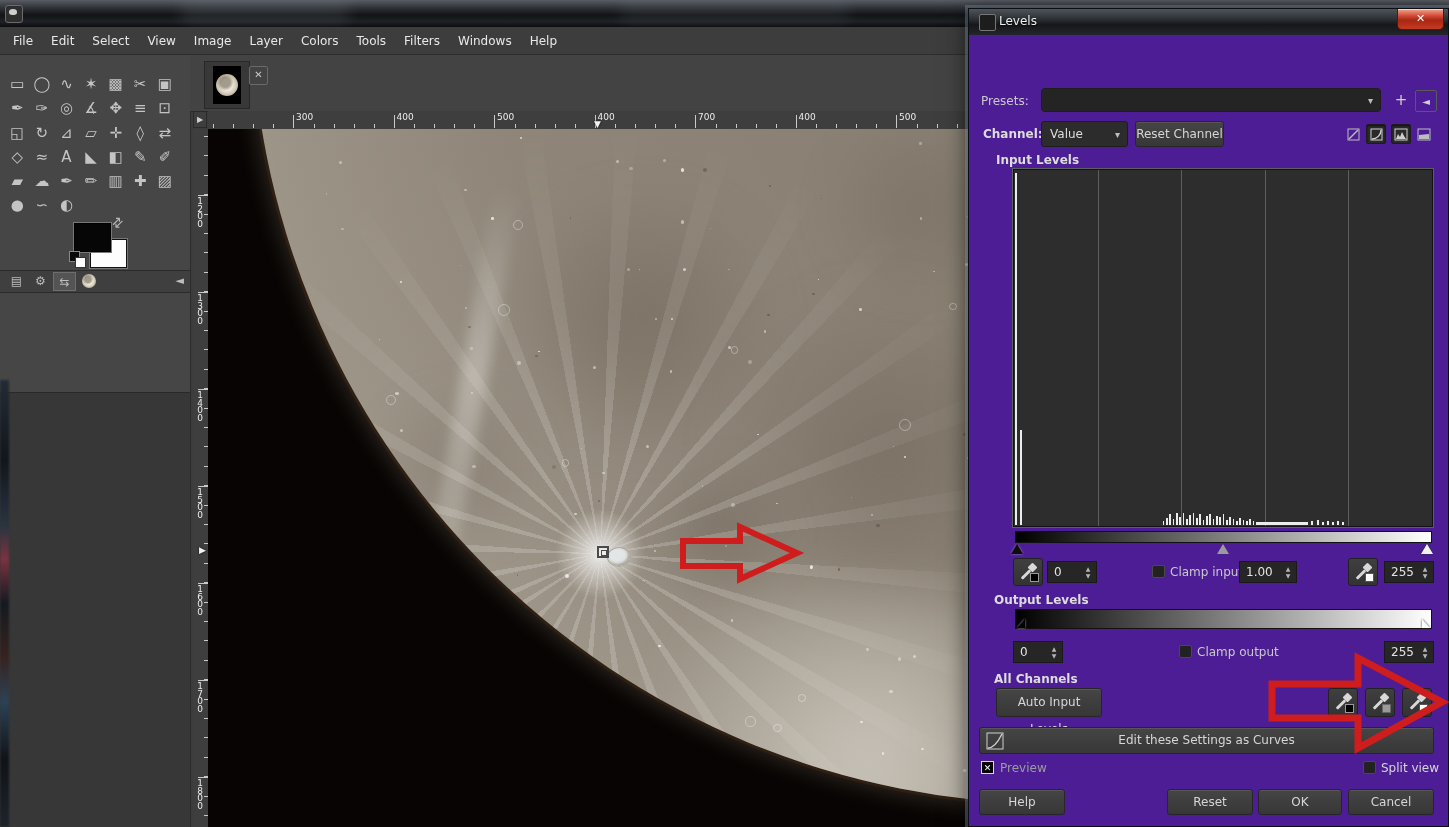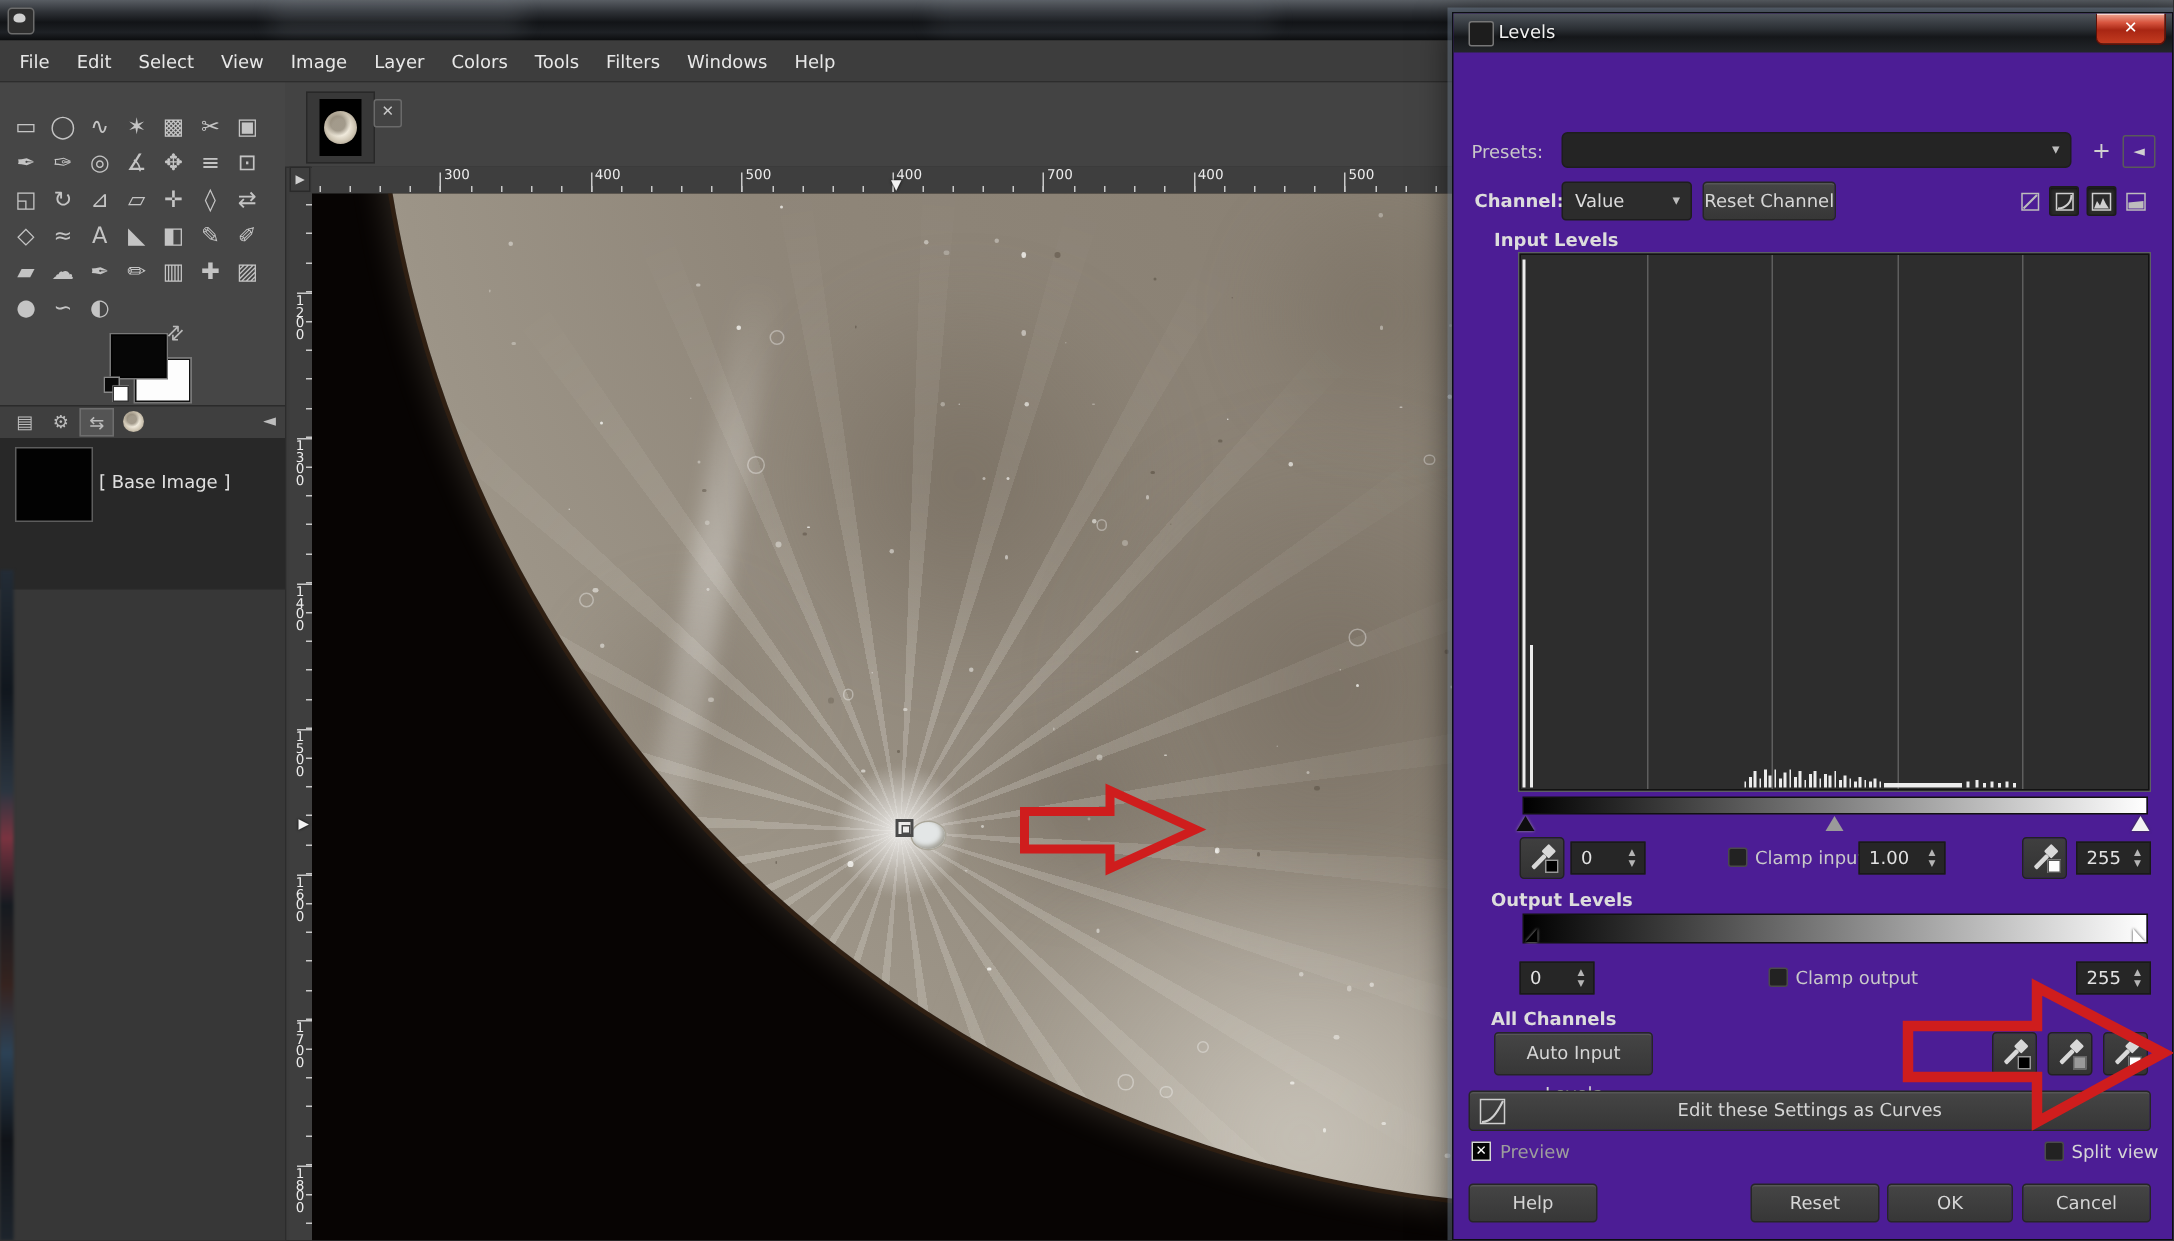--- a/index.html
+++ b/index.html
@@ -199,24 +199,20 @@
     <div class="abs dtabs" id="dtabs">
 
       <span style="position:absolute;right:6px;top:3px;color:#bdbdbd;font-size:11px">◄</span>
     <div class="dtab" style="left: 5px;">▤</div>
         <div class="dtab" style="left: 29px;">⚙</div>
         <div class="dtab sel" style="left: 53px;">⇆</div>
         <div class="dtab" style="left: 77px;">
           <div class="moonlet"></div>
         </div>
       </div>
-    <div class="abs undo-panel">
-      <div class="abs undo-thumb"></div>
-      <div class="abs undo-label">[ Base Image ]</div>
-    </div>
     <div class="abs dock-lower"></div>
   </div>
   <div class="abs desktop-strip"></div>
 
   <div class="abs tabbar">
     <div class="img-tab">
         <div class="moontile" style="width:28px;height:38px">
           <div class="moonlet" style="width:22px;height:22px"></div>
         </div>
       </div>

